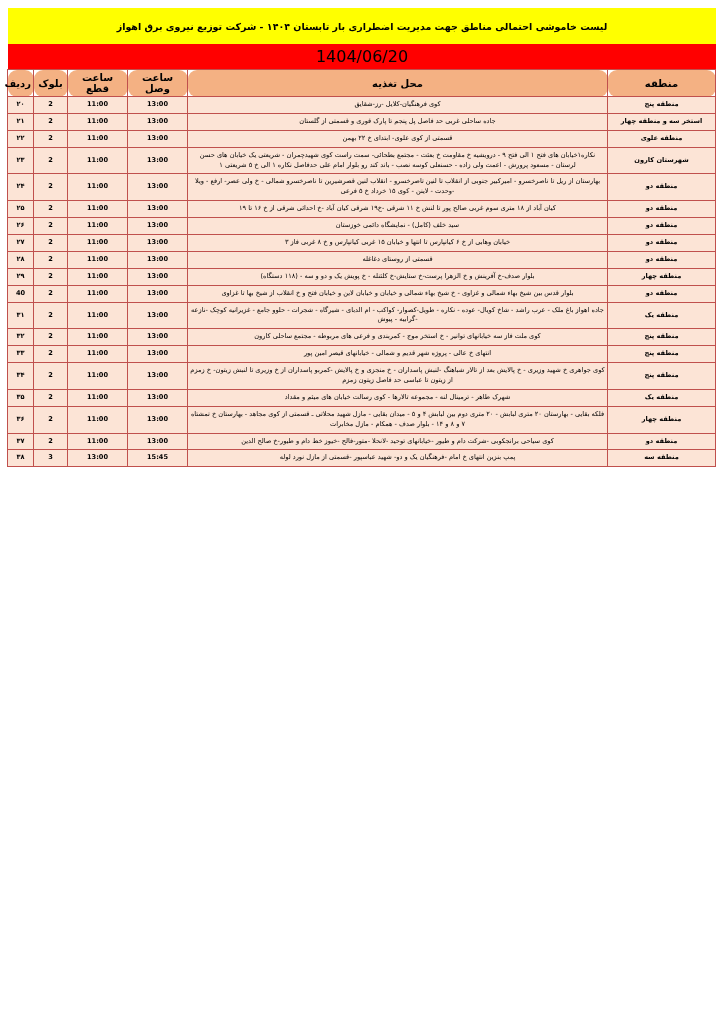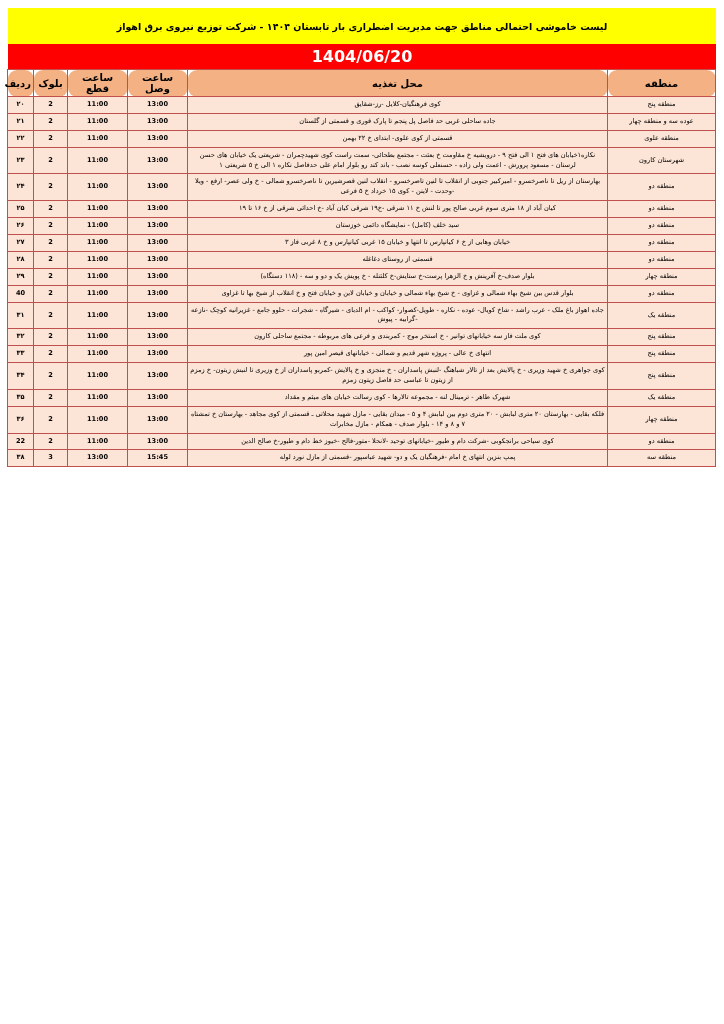--- a/index.html
+++ b/index.html
@@ -43,22 +43,22 @@
     background: #ff0000;
     height: 25px;
     display: flex;
     align-items: center;
     justify-content: center;
     margin: 0 8px;
     box-sizing: border-box;
   }
   .date-banner span {
     font-size: 16px;
-    font-weight: bold;
-    color: #ffffff;
+    font-weight: normal;
+    color: #000000;
     direction: ltr;
     font-family: "DejaVu Sans", "Liberation Sans", sans-serif;
   }
   table.outage {
     border-collapse: collapse;
     width: 708px;
     margin: 0 8px;
     table-layout: fixed;
     direction: rtl;
   }
@@ -89,21 +89,21 @@
     font-weight: bold;
     margin-top: 36px;
   }
   td.col-time {
     font-size: 8.5px;
     font-weight: bold;
     direction: ltr;
   }
   td.col-zone {
     font-size: 7.5px;
-    font-weight: normal;
+    font-weight: bold;
   }
   td.col-place {
     font-size: 6.6px;
     font-weight: normal;
     padding-right: 6px;
     padding-left: 6px;
   }
   col.w-radif   { width: 26px; }
   col.w-blok    { width: 34px; }
   col.w-ghat    { width: 60px; }
@@ -146,21 +146,21 @@
     <tbody id="table-body">
         <tr>
           <td class="col-zone">منطقه پنج</td>
           <td class="col-place">کوی فرهنگیان-کلایل -رز-شقایق</td>
           <td class="col-time">13:00</td>
           <td class="col-time">11:00</td>
           <td class="col-blok">2</td>
           <td class="col-radif">۲۰</td>
         </tr>
         <tr>
-          <td class="col-zone">عوده سه و منطقه چهار</td>
+          <td class="col-zone">استخر سه و منطقه چهار</td>
           <td class="col-place">جاده ساحلی غربی حد فاصل پل پنجم تا پارک قوری و قسمتی از گلستان</td>
           <td class="col-time">13:00</td>
           <td class="col-time">11:00</td>
           <td class="col-blok">2</td>
           <td class="col-radif">۲۱</td>
         </tr>
         <tr>
           <td class="col-zone">منطقه علوی</td>
           <td class="col-place">قسمتی از کوی علوی- ابتدای خ ۲۲ بهمن</td>
           <td class="col-time">13:00</td>
@@ -279,21 +279,21 @@
           <td class="col-time">11:00</td>
           <td class="col-blok">2</td>
           <td class="col-radif">۳۶</td>
         </tr>
         <tr>
           <td class="col-zone">منطقه دو</td>
           <td class="col-place">کوی سیاحی برانجکوبی -شرکت دام و طیور -خیابانهای توحید -لانحلا -متور-فالح -خیوز خط دام و طیور-خ صالح الدین</td>
           <td class="col-time">13:00</td>
           <td class="col-time">11:00</td>
           <td class="col-blok">2</td>
-          <td class="col-radif">22</td>
+          <td class="col-radif">۳۷</td>
         </tr>
         <tr>
           <td class="col-zone">منطقه سه</td>
           <td class="col-place">پمپ بنزین انتهای خ امام  -فرهنگیان یک و دو- شهید عباسپور -قسمتی از مازل نورد لوله</td>
           <td class="col-time">15:45</td>
           <td class="col-time">13:00</td>
           <td class="col-blok">3</td>
           <td class="col-radif">۳۸</td>
         </tr>
       </tbody>

